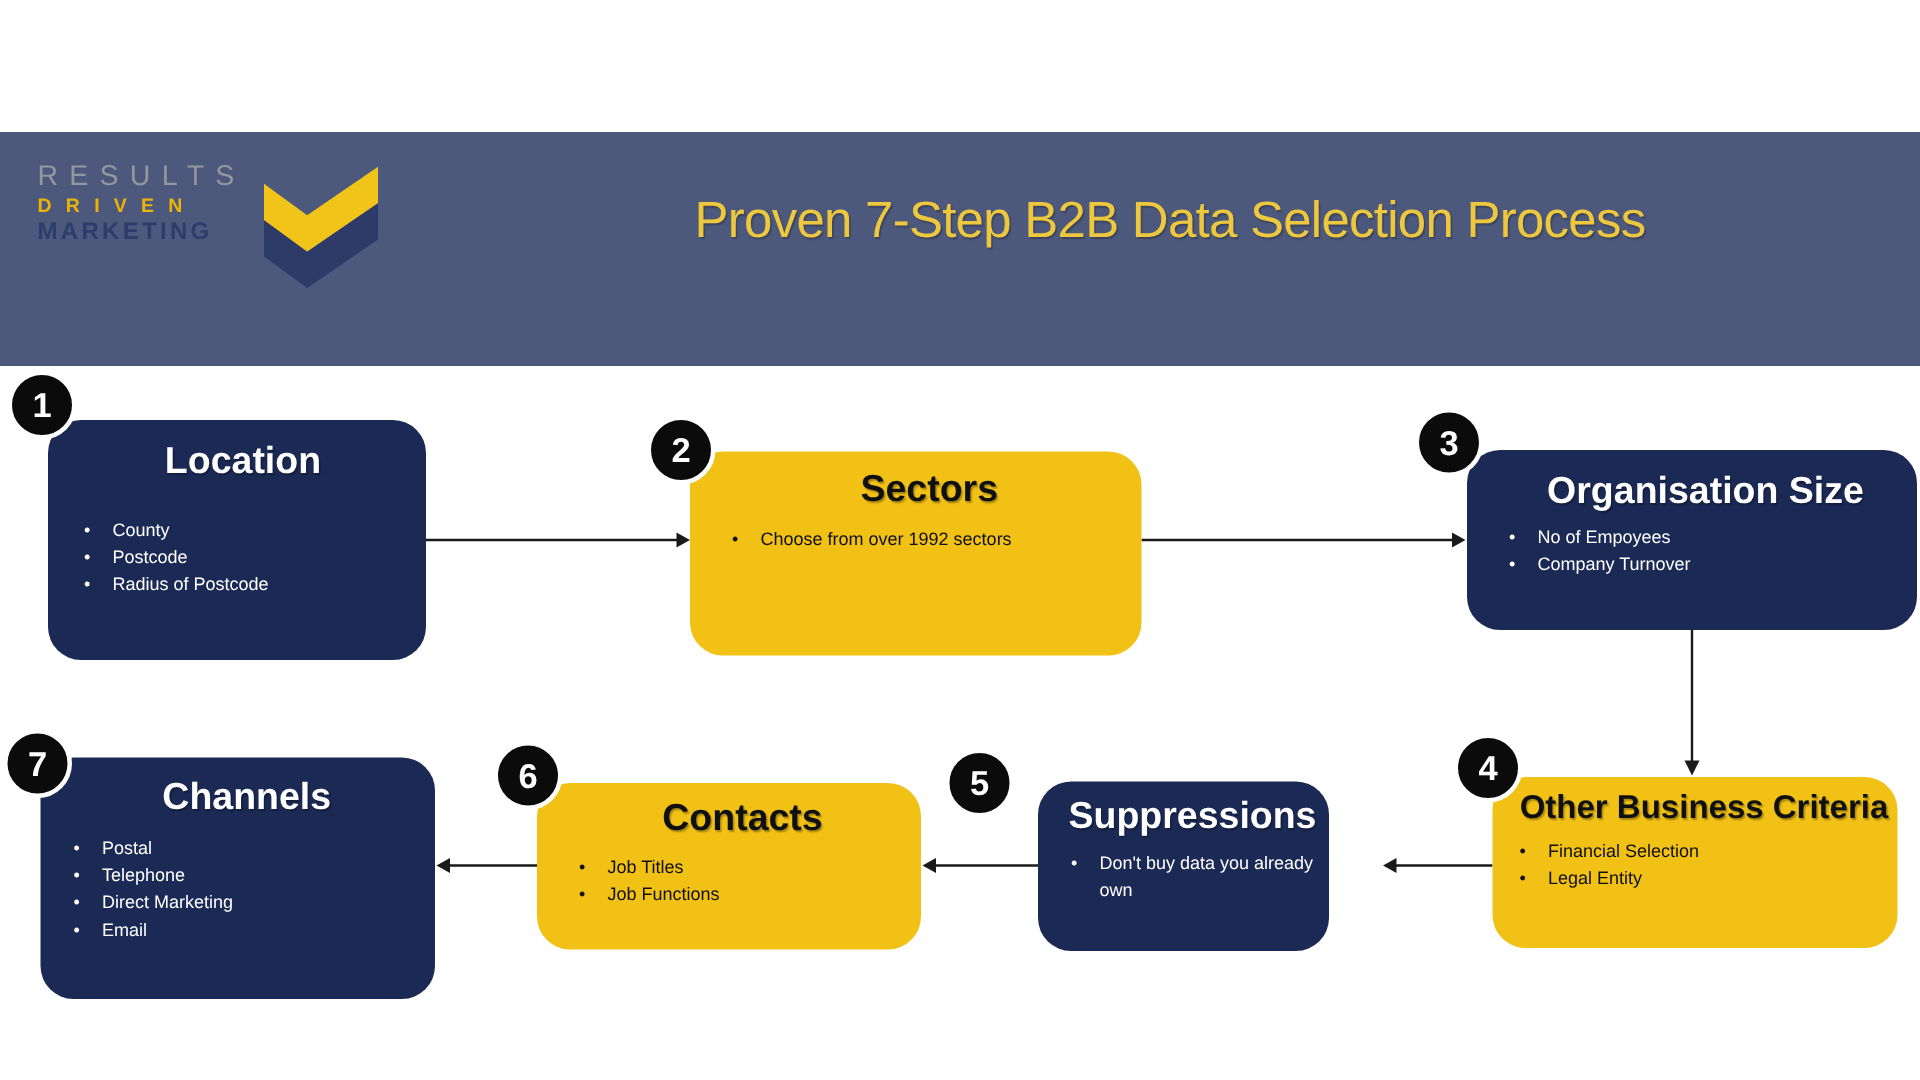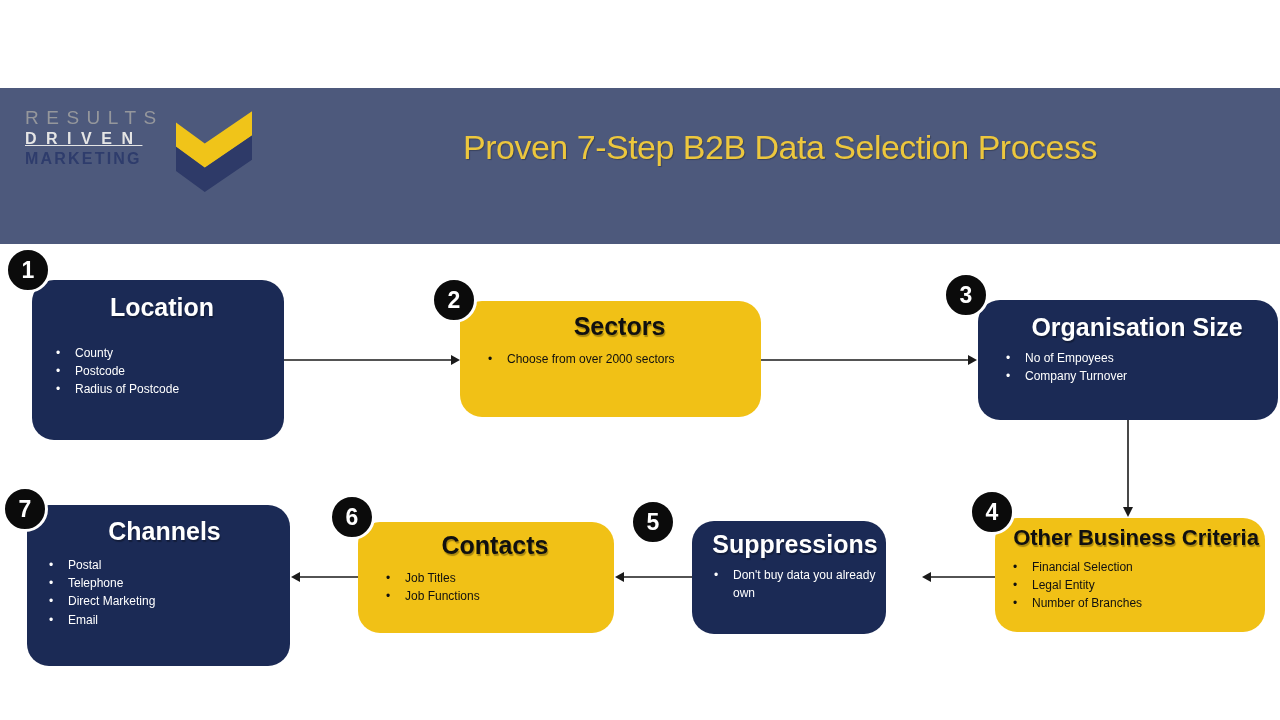--- a/index.html
+++ b/index.html
@@ -14,21 +14,21 @@
   html,body{margin:0;padding:0;background:#ffffff;}
   .canvas{
     position:relative;width:1280px;height:720px;background:#ffffff;
     font-family:"Liberation Sans",sans-serif;overflow:hidden;
   }
   
   .band{position:absolute;left:0;top:88px;width:1280px;height:156px;background:var(--band);}
   .logo{position:absolute;left:25px;top:18px;display:flex;align-items:flex-start;gap:12px;}
   .logo-text{display:flex;flex-direction:column;line-height:1.22;}
   .logo-r{font-size:19px;font-weight:400;letter-spacing:7.5px;color:var(--logo-gray);}
-  .logo-d{font-size:16px;font-weight:700;letter-spacing:9.5px;color:#e5e5e5;text-decoration:underline;}
+  .logo-d{font-size:13px;font-weight:700;letter-spacing:9.5px;color:#eab308;}
   .logo-m{font-size:16px;font-weight:700;letter-spacing:2.2px;color:var(--logo-navy);}
   .chevron{margin-top:2px;}
   .page-title{
     position:absolute;left:290px;right:10px;top:40px;margin:0;text-align:center;
     font-size:34px;font-weight:400;color:var(--title-yellow);letter-spacing:-0.5px;
     text-shadow:1px 1px 1px rgba(0,0,0,.25);
   }
   
   .arrows{position:absolute;left:0;top:0;pointer-events:none;}
   .arrows line{stroke:var(--arrow);stroke-width:1.6;}
@@ -39,21 +39,21 @@
   .step.yellow{background:var(--yellow);color:#101010;}
   .box-title{
     margin:0;text-align:center;font-weight:700;font-size:25px;
     text-shadow:1px 1.5px 1px rgba(0,0,0,.3);
   }
   .step ul{list-style:none;margin:0;padding:0;font-weight:400;font-size:12px;line-height:1.52;}
   .step li{position:relative;padding-left:21px;}
   .step li::before{content:"\2022";position:absolute;left:2px;}
   .b1{left:32px;top:280px;width:252px;height:160px;padding:13px 14px 0 22px;}
   .b1 .box-title{margin-bottom:22px;}
-  .b2{left:460px;top:301px;width:301px;height:116px;padding:11px 8px 0 26px;}
+  .b2{left:460px;top:301px;width:301px;height:136px;padding:11px 8px 0 26px;}
   .b2 .box-title{margin-bottom:9px;}
   .b3{left:978px;top:300px;width:300px;height:120px;padding:13px 8px 0 26px;}
   .b3 .box-title{margin-bottom:7px;}
   .b4{left:995px;top:518px;width:270px;height:114px;padding:7px 4px 0 16px;}
   .b4 .box-title{font-size:22px;margin-bottom:7px;white-space:nowrap;}
   .b5{left:692px;top:521px;width:194px;height:113px;padding:9px 8px 0 20px;}
   .b5 .box-title{margin-bottom:7px;}
   .b6{left:358px;top:522px;width:256px;height:111px;padding:9px 8px 0 26px;}
   .b6 .box-title{margin-bottom:9px;}
   .b7{left:27px;top:505px;width:263px;height:161px;padding:12px 8px 0 20px;}
@@ -113,38 +113,37 @@
     <ul>
         <li>County</li>
         <li>Postcode</li>
         <li>Radius of Postcode</li>
       </ul>
   </div>
 
   <div class="step yellow b2">
     <h2 class="box-title">Sectors</h2>
     <ul>
-        <li>Choose from over 2000 sectors</li>
+        <li>Choose from over 1992 sectors</li>
       </ul>
   </div>
 
   <div class="step navy b3">
     <h2 class="box-title">Organisation Size</h2>
     <ul>
         <li>No of Empoyees</li>
         <li>Company Turnover</li>
       </ul>
   </div>
 
   <div class="step yellow b4">
     <h2 class="box-title">Other Business Criteria</h2>
     <ul>
         <li>Financial Selection</li>
         <li>Legal Entity</li>
-        <li>Number of Branches</li>
       </ul>
   </div>
 
   <div class="step navy b5">
     <h2 class="box-title">Suppressions</h2>
     <ul>
         <li>Don't buy data you already own</li>
       </ul>
   </div>
 

